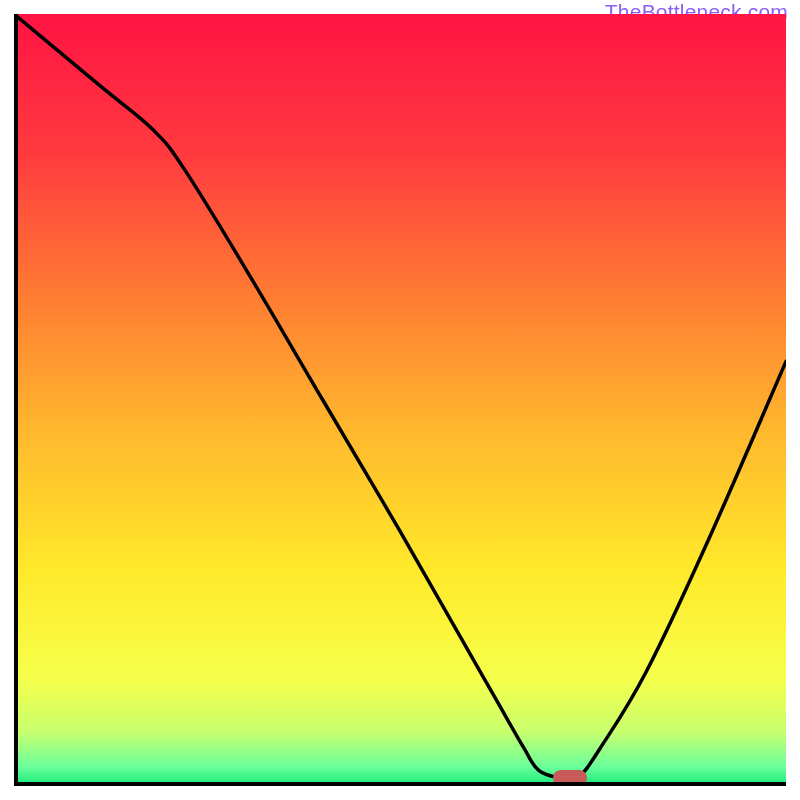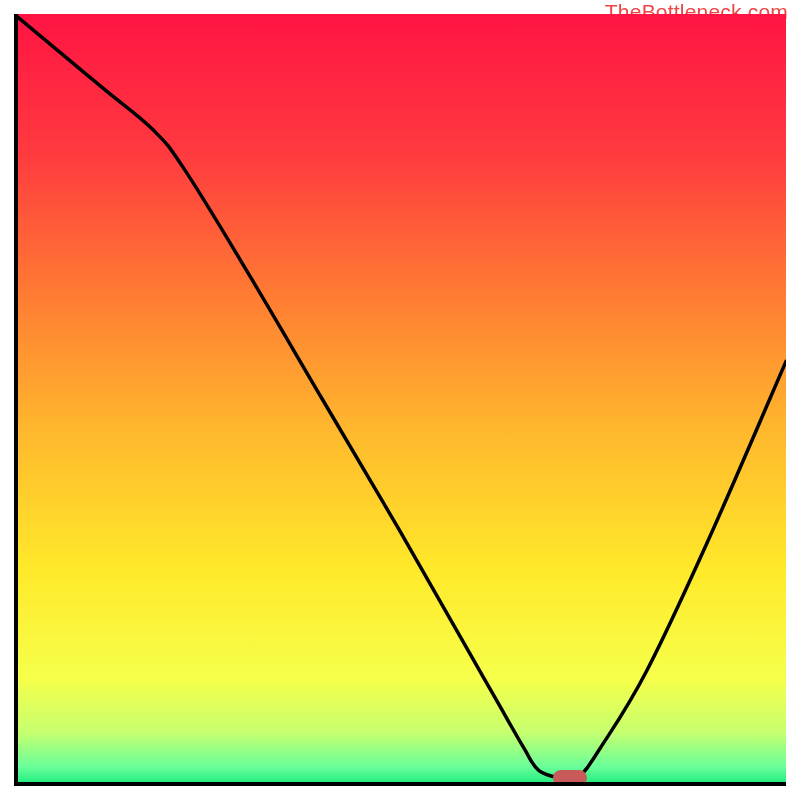--- a/index.html
+++ b/index.html
@@ -47,21 +47,21 @@
     width: 34px;
     height: 16px;
     background: #c85a5a;
     border-radius: 8px;
     transform: translate(-50%, -50%);
   }
   .watermark {
     position: absolute;
     top: 0;
     right: 12px;
-    color: #ef4444;
+    color: #8b5cf6;
     font-size: 21px;
     font-weight: 400;
     letter-spacing: 0.2px;
   }
 </style>
 </head>
 <body>
 
 <div class="chart-wrap">
   <div class="watermark">TheBottleneck.com</div>

